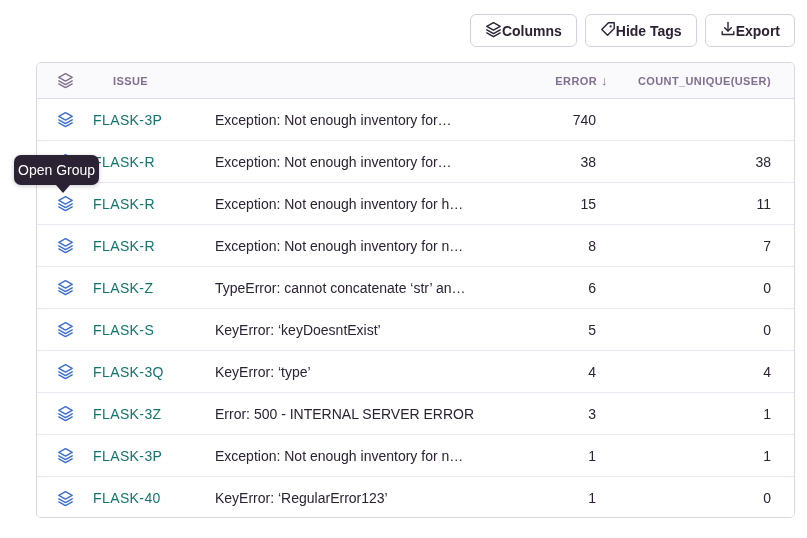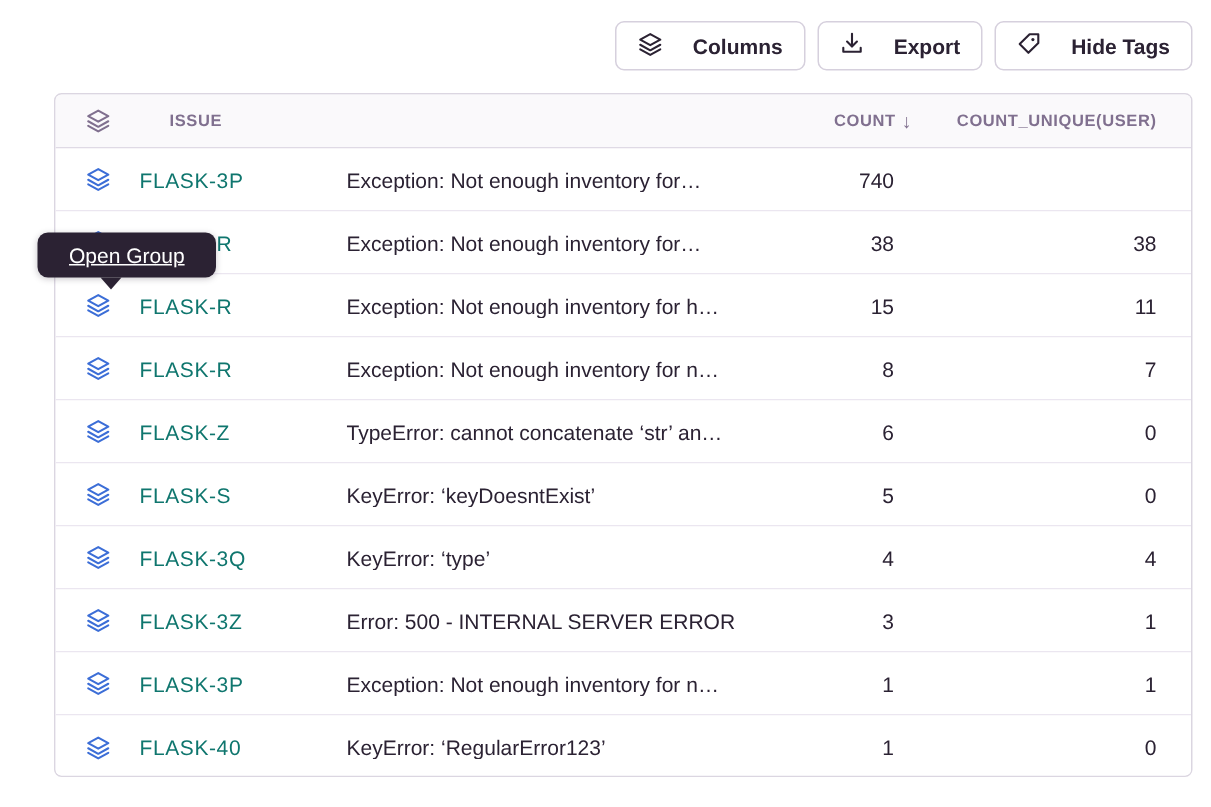--- a/index.html
+++ b/index.html
@@ -9,21 +9,21 @@
     font-family:"Liberation Sans", sans-serif;
     color:#2B2233;
     -webkit-font-smoothing:antialiased;
   }
   
   .toolbar{
     position:absolute;top:14px;right:12px;
     display:flex;gap:8px;
   }
   .btn{
-    display:flex;align-items:center;gap:20px;
+    display:flex;align-items:center;gap:0;
     height:33px;padding:0 14px;
     background:#fff;border:1px solid #D6D0DD;border-radius:6px;
     font-size:14px;font-weight:700;color:#2B2233;
     cursor:pointer;white-space:nowrap;box-sizing:border-box;
   }
   .btn svg{flex:0 0 auto;}
   
   .table{
     position:absolute;left:36px;top:62px;width:759px;height:456px;
     border:1px solid #DBD6E1;border-radius:5px;background:#fff;
@@ -47,32 +47,31 @@
   .cell{overflow:hidden;white-space:nowrap;}
   .icon-cell{display:flex;justify-content:center;align-items:center;}
   .issue-th{padding-left:20px;cursor:pointer;}
   .num{text-align:right;}
   .th-count{padding-right:8px;display:flex;justify-content:flex-end;align-items:center;gap:4px;cursor:pointer;}
   .th-unique{padding-right:23px;cursor:pointer;}
   .cell-count{padding-right:20px;}
   .cell-unique{padding-right:23px;}
   .arrow{font-size:13px;font-weight:400;}
   a.issue-link{color:#0f766e;text-decoration:none;letter-spacing:.4px;cursor:pointer;}
-  .msg{padding-left:2px;color:#2B2233;margin-left:16px;}
+  .msg{padding-left:2px;color:#2B2233;}
   .row .icon-cell svg{color:#3C6ED7;cursor:pointer;}
   .thead .icon-cell svg{color:#80708F;}
   
   .tooltip{
-    position:absolute;left:25px;top:155px;z-index:10;
+    position:absolute;left:14px;top:155px;z-index:10;
     background:#2B2233;color:#fff;
     font-size:14px;font-weight:400;
-    padding:7px 21px;border-radius:7px;
+    padding:7px 4px;border-radius:7px;
     box-shadow:0 1px 4px rgba(43,34,51,.25);
     white-space:nowrap;
-    text-decoration:underline;
   }
   .tooltip::after{
     content:"";position:absolute;top:100%;left:42px;
     border:7px solid transparent;border-top:8px solid #2B2233;border-bottom:none;
   }
 </style>
 </head>
 <body>
 
 <svg width="0" height="0" style="position:absolute">
@@ -102,44 +101,44 @@
 
 <div class="toolbar">
   <button class="btn">
     <span><svg width="17" height="17">
           <use href="#i-layers"></use>
         </svg></span>
     <span>Columns</span>
   </button>
   <button class="btn">
     <span><svg width="16" height="16">
+          <use href="#i-tag"></use>
+        </svg></span>
+    <span>Hide Tags</span>
+  </button>
+  <button class="btn">
+    <span><svg width="16" height="16">
           <use href="#i-download"></use>
         </svg></span>
     <span>Export</span>
   </button>
-  <button class="btn">
-    <span><svg width="16" height="16">
-          <use href="#i-tag"></use>
-        </svg></span>
-    <span>Hide Tags</span>
-  </button>
 </div>
 
 <div class="table">
 
   <div class="grid-row thead">
     <div class="cell icon-cell">
         <svg width="17" height="17">
           <use href="#i-layers"></use>
         </svg>
       </div>
     <div class="cell issue-th">ISSUE</div>
     <div class="cell"></div>
     <div class="cell th-count">
-      <span>COUNT</span>
+      <span>ERROR</span>
       <span class="arrow">↓</span>
     </div>
     <div class="cell num th-unique">COUNT_UNIQUE(USER)</div>
   </div>
 
   <div class="grid-row row">
     <div class="cell icon-cell">
         <svg width="17" height="17">
           <use href="#i-layers"></use>
         </svg>

